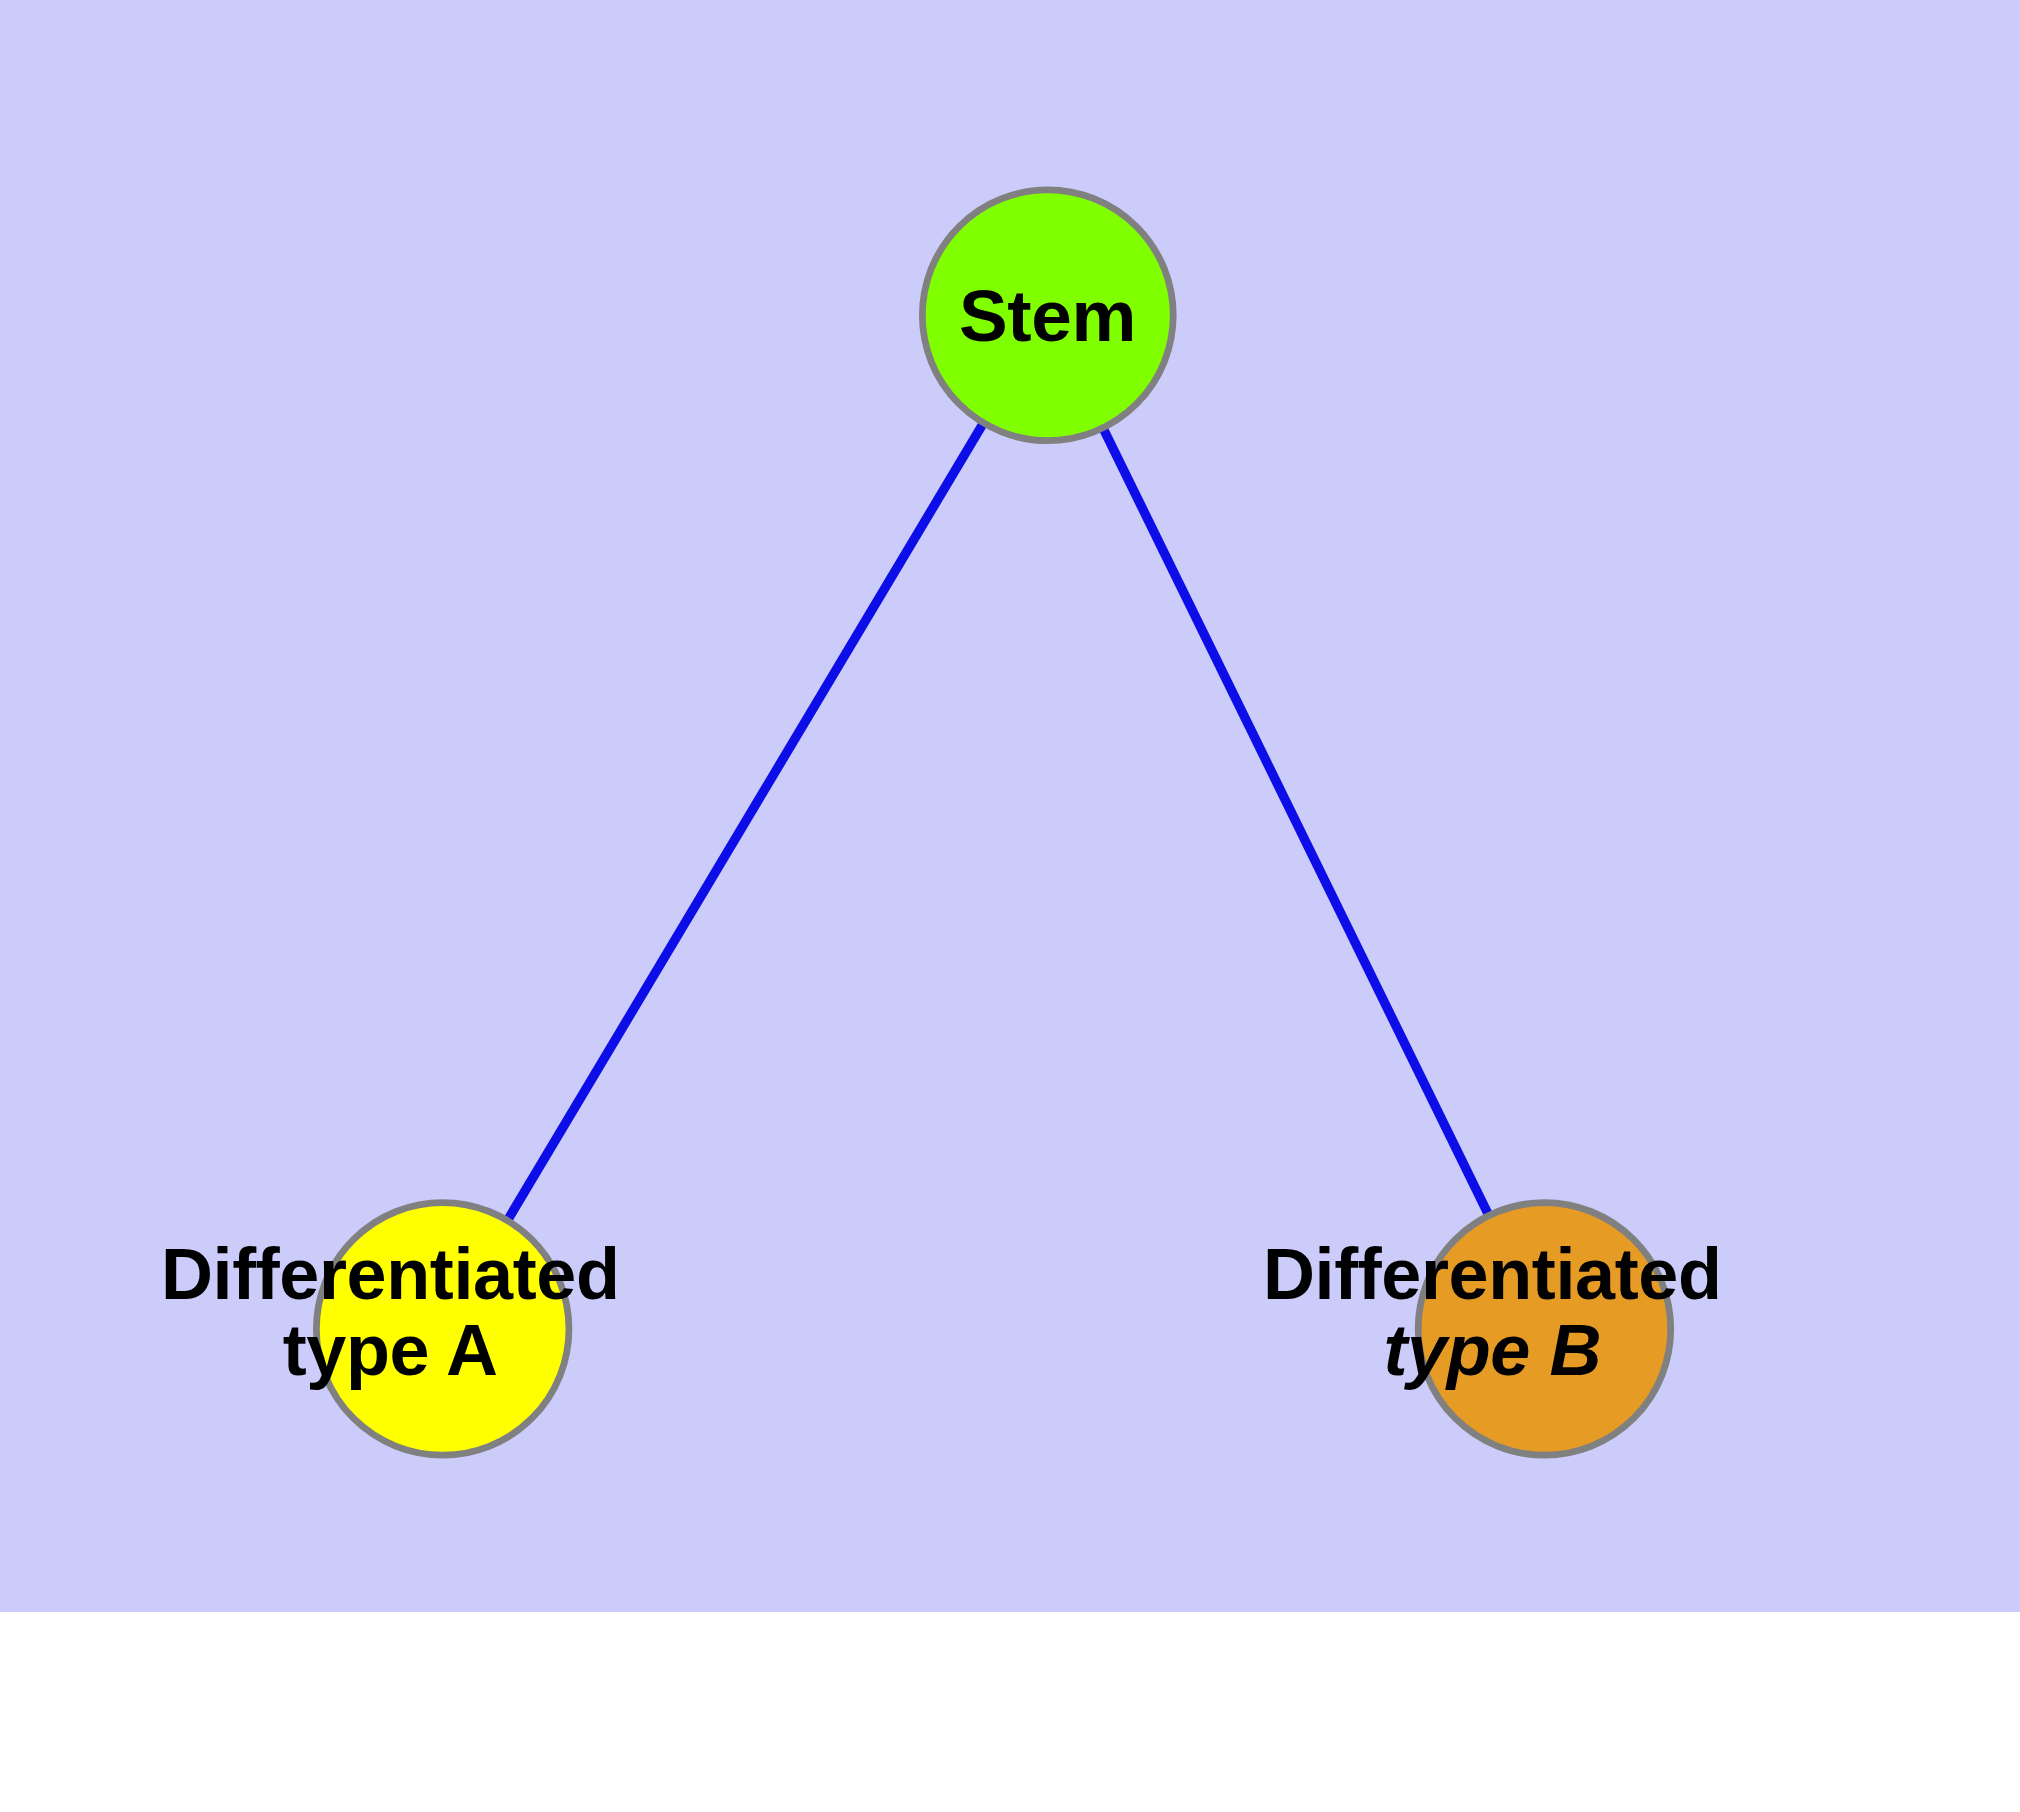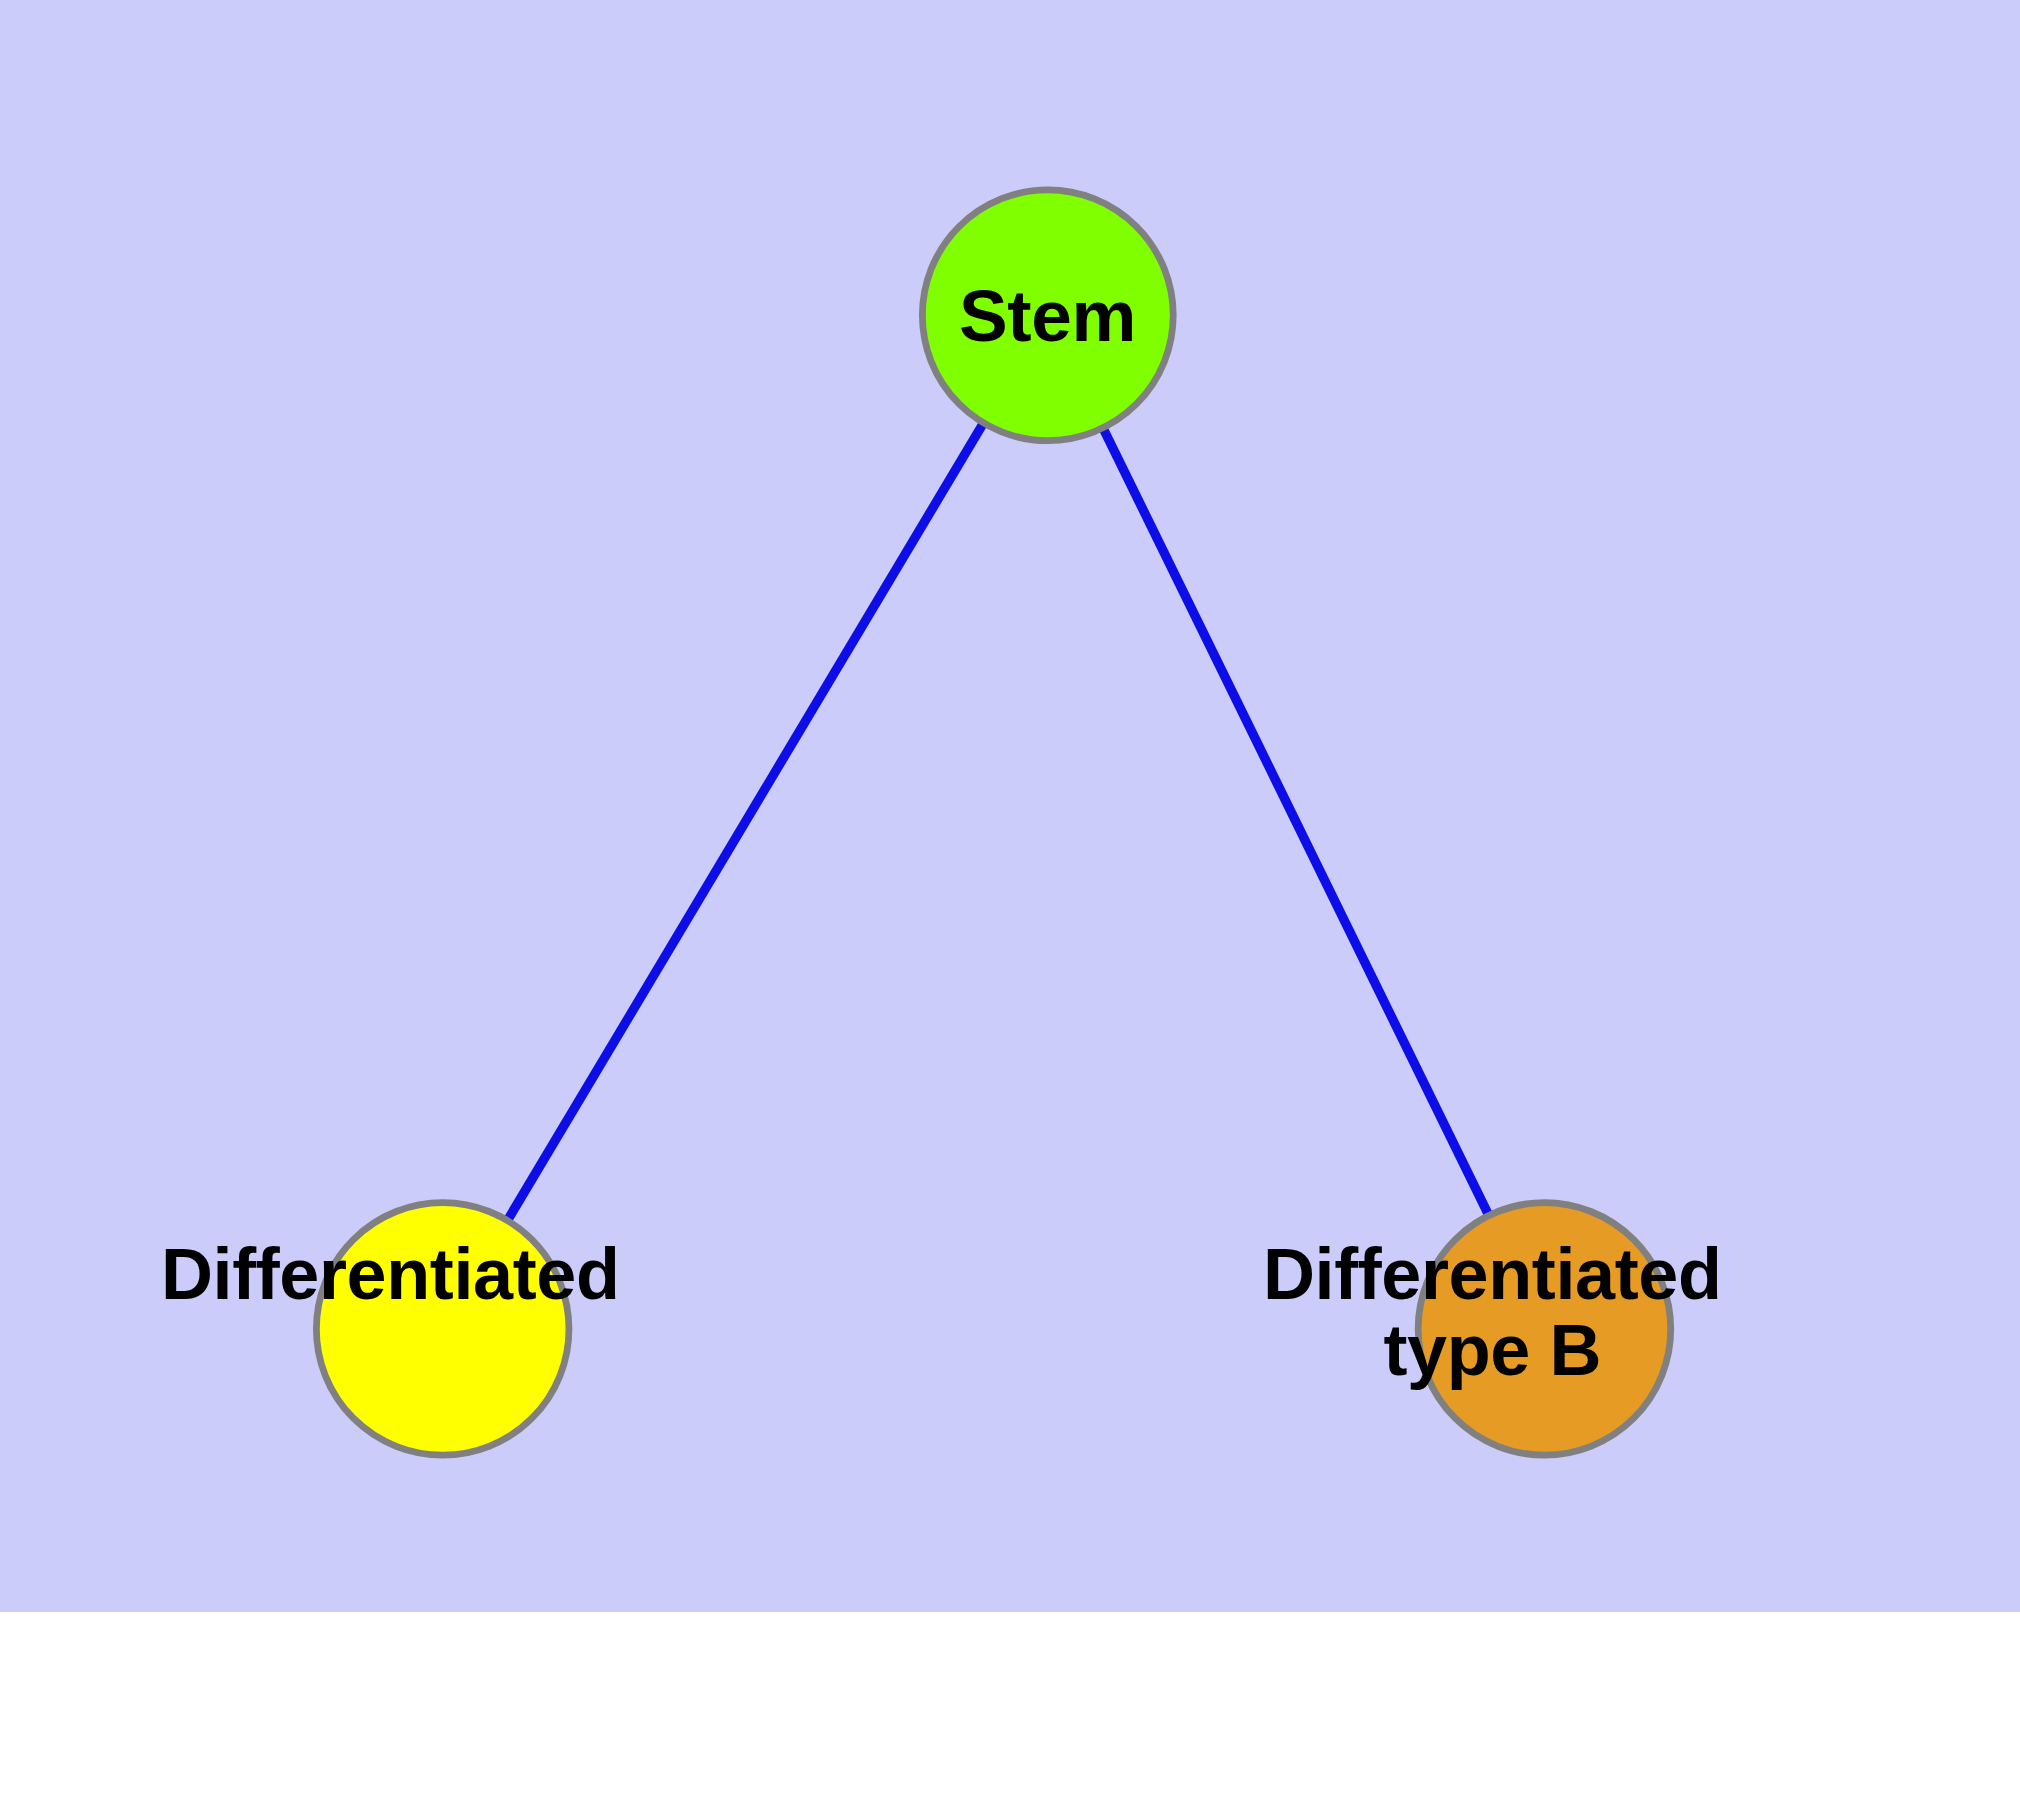--- a/index.html
+++ b/index.html
@@ -57,18 +57,18 @@
       </g>
     <g id="node-layer">
         <circle cx="1236" cy="372" r="148" fill="#7fff00" stroke="#808080" stroke-width="8"></circle>
         <circle cx="522" cy="1568" r="149" fill="#ffff00" stroke="#808080" stroke-width="8"></circle>
         <circle cx="1822" cy="1568" r="149" fill="#e59b24" stroke="#808080" stroke-width="8"></circle>
       </g>
   </svg>
 
   <div id="label-layer">
       <div class="node-label single" style="left: 959px; top: 277px;"><span style="display: block;">Stem</span></div>
-      <div class="node-label multi" style="left: 161px; top: 1236px;"><span style="display: block;">Differentiated</span></div>
-      <div class="node-label multi" style="left: 1263px; top: 1236px;"><span style="display: block;">Differentiated</span><span style="display: block;">type B</span></div>
+      <div class="node-label multi" style="left: 161px; top: 1236px;"><span style="display: block;">Differentiated</span><span style="display: block;">type A</span></div>
+      <div class="node-label multi" style="left: 1263px; top: 1236px;"><span style="display: block;">Differentiated</span><span style="display: block; font-style: italic;">type B</span></div>
     </div>
 
 </div>
 
 
 </body></html>

